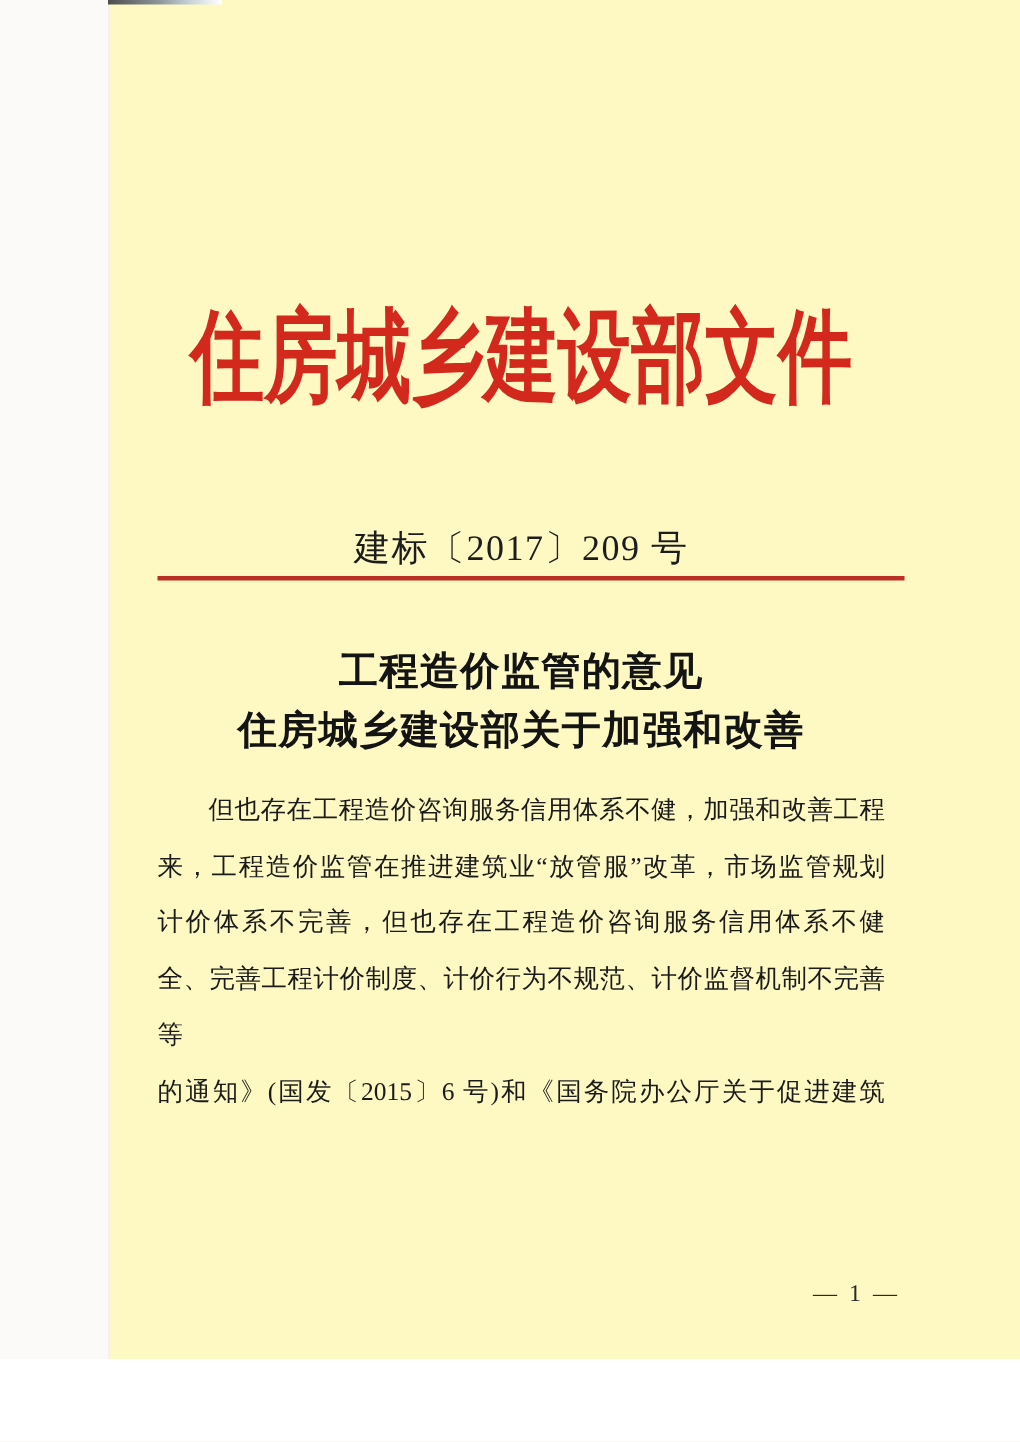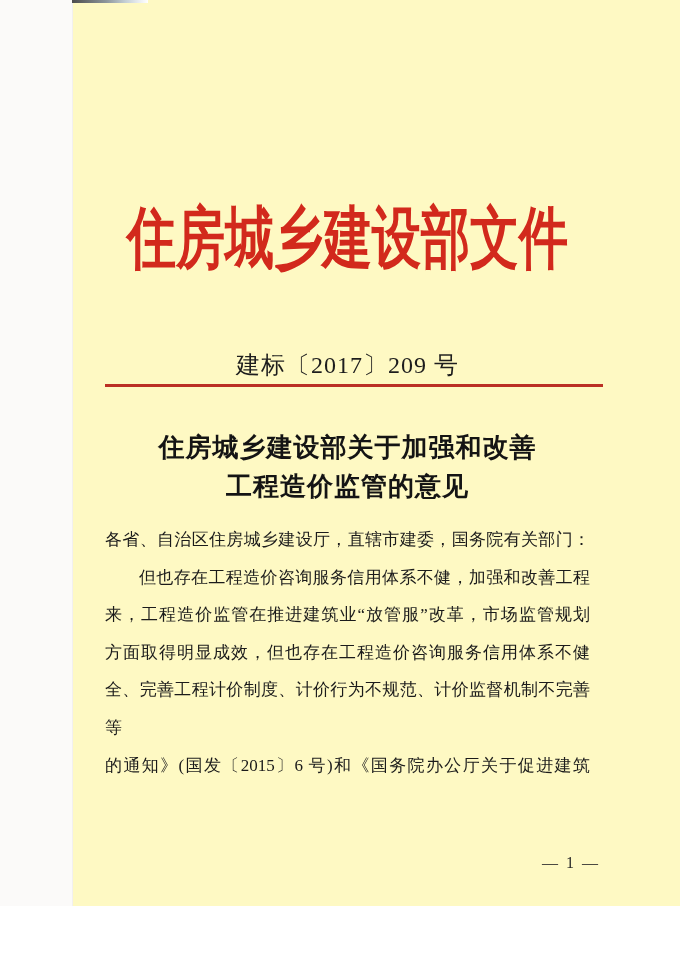--- a/index.html
+++ b/index.html
@@ -111,29 +111,28 @@
 
   <div class="content">
 
     <div class="letterhead">住房城乡建设部文件</div>
 
     <div class="doc-number">建标〔2017〕209 号</div>
 
     <div class="red-rule"></div>
 
     <div class="doc-title">
+      <div>工程造价监管的意见</div>
       <div>住房城乡建设部关于加强和改善</div>
-      <div>工程造价监管的意见</div>
     </div>
 
     <div class="body-text">
-      <div class="line">各省、自治区住房城乡建设厅，直辖市建委，国务院有关部门：</div>
       <div class="line indent">但也存在工程造价咨询服务信用体系不健，加强和改善工程</div>
       <div class="line">来，工程造价监管在推进建筑业“放管服”改革，市场监管规划</div>
-      <div class="line">方面取得明显成效，但也存在工程造价咨询服务信用体系不健</div>
+      <div class="line">计价体系不完善，但也存在工程造价咨询服务信用体系不健</div>
       <div class="line">全、完善工程计价制度、计价行为不规范、计价监督机制不完善等</div>
       <div class="line">的通知》(国发〔2015〕6 号)和《国务院办公厅关于促进建筑</div>
     </div>
 
     <div class="page-number">— 1 —</div>
 
   </div>
 </div>
 
 </body></html>

